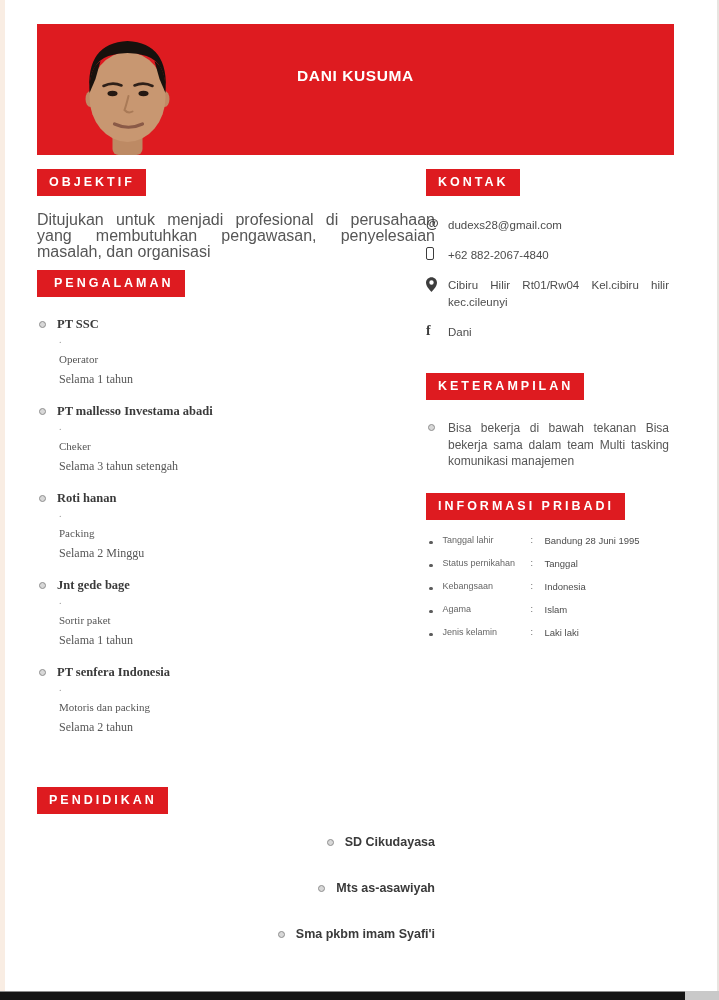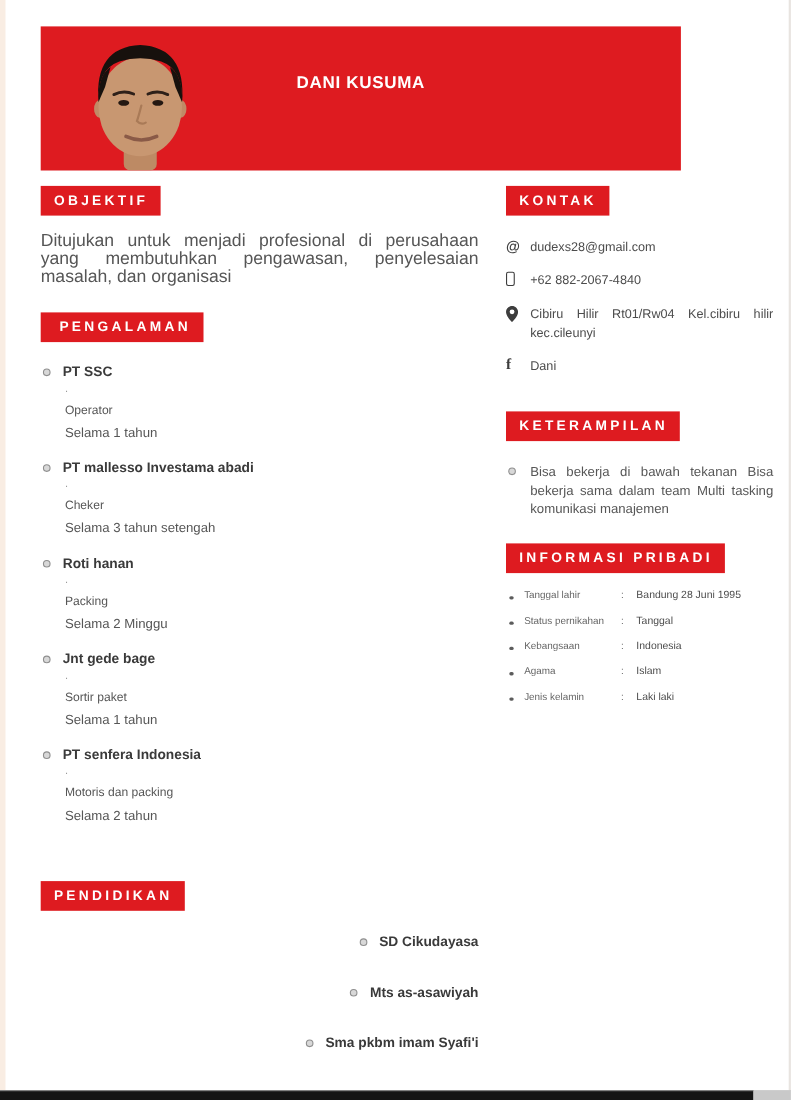--- a/index.html
+++ b/index.html
@@ -14,45 +14,45 @@
     background:#ffffff;
     font-family:"Liberation Sans","DejaVu Sans",sans-serif;
     overflow:hidden;
   }
   .edge-left{position:absolute;left:0;top:0;width:5px;height:992px;background:#f9ede3;}
   .edge-right{position:absolute;right:0;top:0;width:2px;height:992px;background:#e8e4e0;}
   .bottom-bar{position:absolute;left:0;bottom:0;width:685px;height:9px;background:#141414;border-top:1px solid #8a8a8a;}
   .bottom-bar-corner{position:absolute;right:0;bottom:0;width:34px;height:9px;background:#c9c9c9;}
 
   
-  .banner{position:absolute;left:37px;top:24px;width:582px;height:131px;background:var(--accent);text-decoration:underline;}
+  .banner{position:absolute;left:37px;top:24px;width:637px;height:131px;background:var(--accent);text-decoration:underline;}
   .avatar{position:absolute;left:24px;top:11px;width:133px;height:120px;}
   .name{
     position:absolute;left:0;top:43px;width:100%;
     text-align:center;color:#ffffff;font-size:15.5px;font-weight:bold;letter-spacing:.6px;
   }
 
   
   .col-left{position:absolute;left:37px;top:169px;width:398px;}
-  .col-right{position:absolute;left:460px;top:169px;width:243px;}
+  .col-right{position:absolute;left:426px;top:169px;width:243px;}
 
   .badge{
     display:inline-block;background:var(--accent);color:#ffffff;
     font-size:12.5px;font-weight:bold;letter-spacing:3px;
     padding:6px 11px 6px 12px;line-height:15px;
   }
 
   .objective{
     margin-top:16px;font-size:16px;line-height:15.8px;color:var(--text-gray);
     text-align:justify;
   }
 
-  .badge-exp{margin-top:25px;padding-left:17px;}
+  .badge-exp{margin-top:11px;padding-left:17px;}
   .exp-list{margin-top:20px;}
-  .exp-item{margin-bottom:17px;}
+  .exp-item{margin-bottom:17px;font-family:Liberation Serif, serif;}
   .exp-head{display:flex;align-items:center;}
   .bullet{
     width:7px;height:7px;border-radius:50%;
     border:1.5px solid #8f8f8f;background:#d8d8d8;
     margin:0 11px 0 2px;flex:none;
   }
   .company{font-size:12.5px;font-weight:bold;color:var(--text-dark);line-height:15px;}
   .exp-sub{margin:2px 0 0 22px;font-size:10px;color:#9a9a9a;line-height:12px;}
   .exp-role{margin:6px 0 0 22px;font-size:11px;color:var(--text-gray);line-height:15px;}
   .exp-duration{margin:5px 0 0 22px;font-size:12px;color:var(--text-gray);line-height:15px;}

